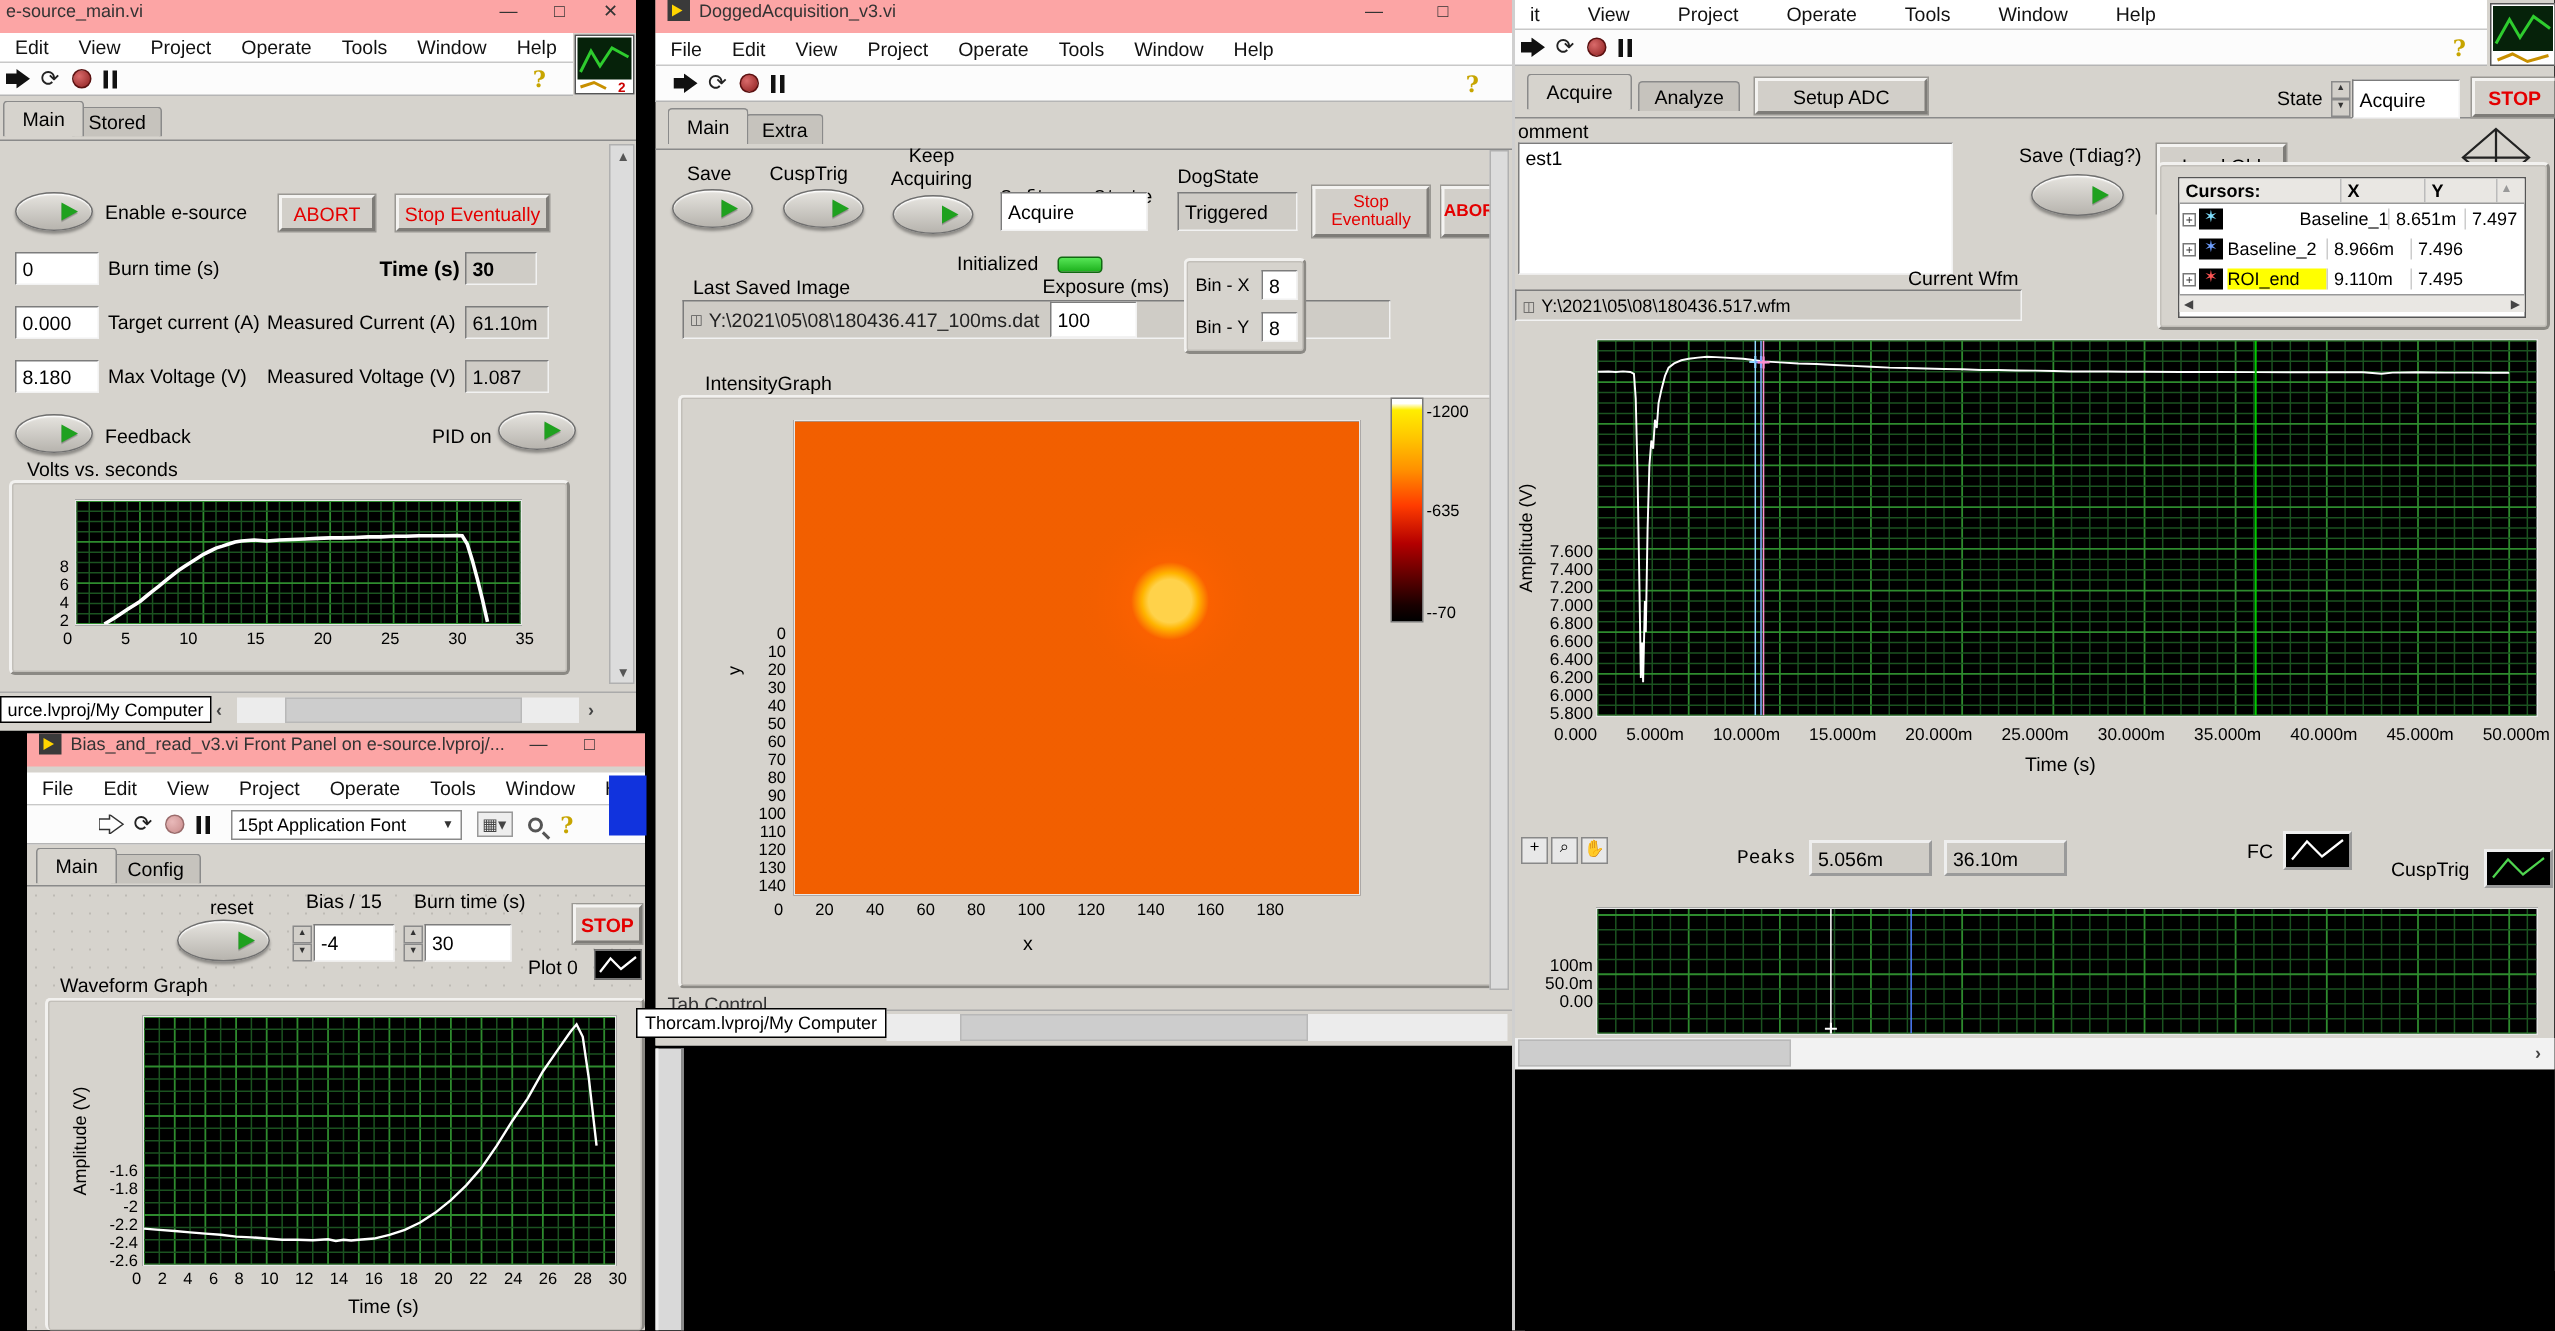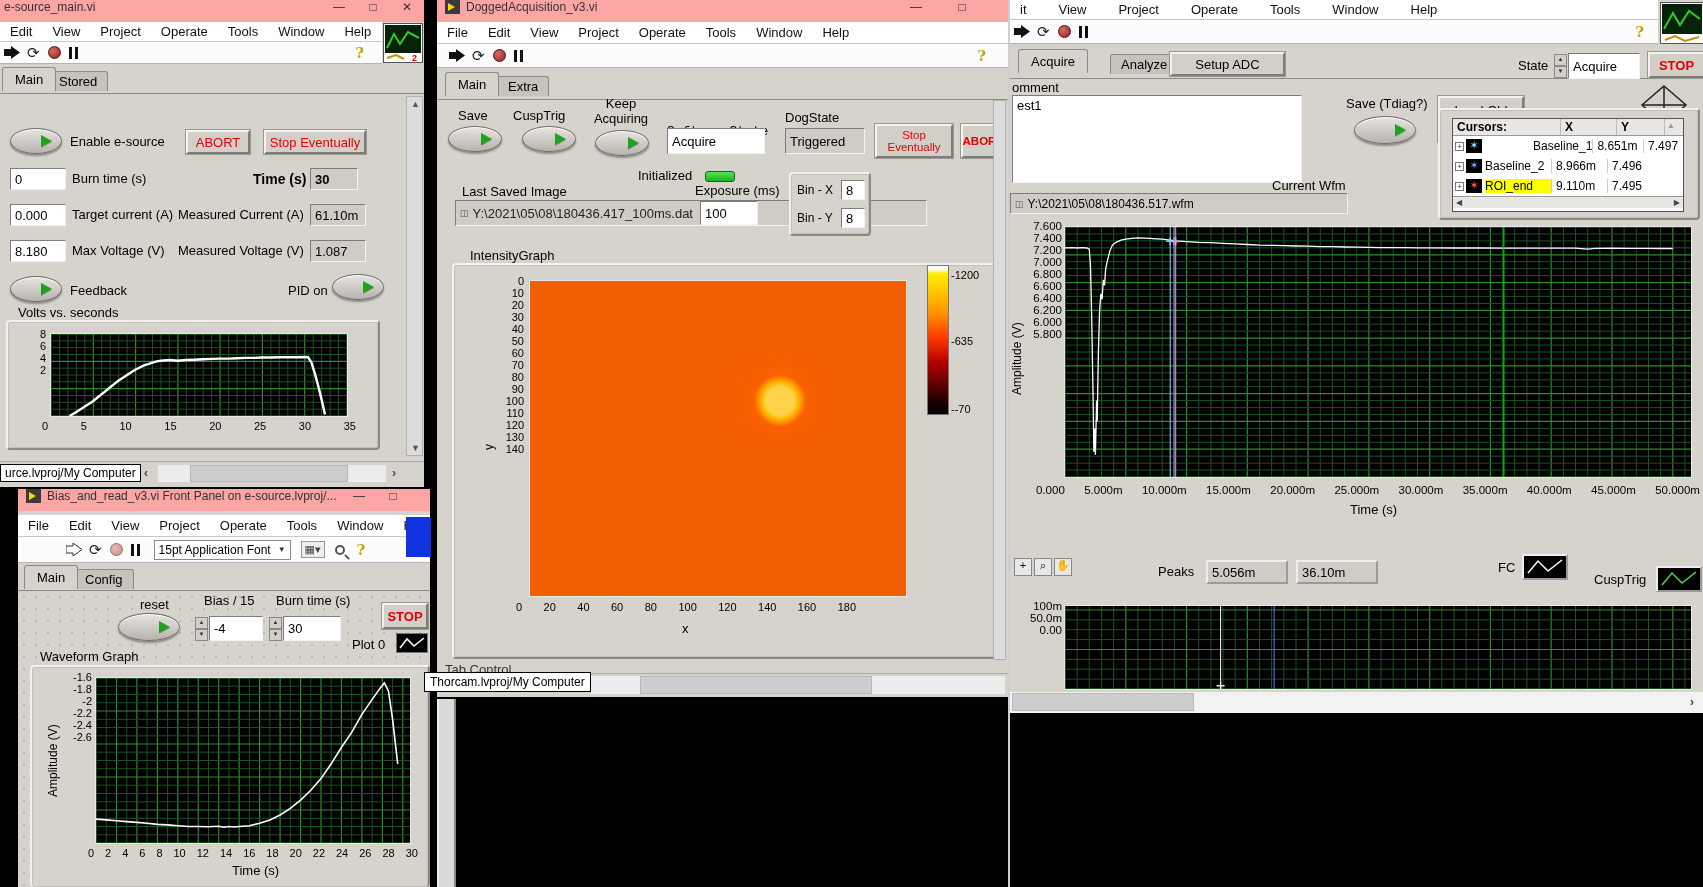--- a/index.html
+++ b/index.html
@@ -30,35 +30,35 @@
   .toggle { position:absolute; border-radius:50%; background:linear-gradient(180deg,#e6e4df 0%,#b7b4ae 100%); border:1px solid #6f6f6f; box-shadow:0 2px 2px rgba(0,0,0,.35), inset 0 1px 1px #fff; }
   .toggle:after { content:""; position:absolute; right:9px; top:50%; transform:translateY(-50%); border-left:11px solid #1fa11f; border-top:6px solid transparent; border-bottom:6px solid transparent; filter:drop-shadow(0 1px 0 rgba(0,0,0,.3)); }
   .btn { position:absolute; background:#d2cfc9; border-top:2px solid #f4f3f1; border-left:2px solid #f4f3f1; border-right:2px solid #7e7c78; border-bottom:2px solid #7e7c78; box-shadow:0 0 0 1px #9a9893; display:flex; align-items:center; justify-content:center; font-size:13px; text-align:center; }
   .btn.red { color:#e40000; }
   .field { position:absolute; background:#fff; border:1px solid; border-color:#7c7c7c #f2f2f2 #f2f2f2 #7c7c7c; font-size:13px; padding:2px 4px; display:flex; align-items:center; }
   .field.ind { background:#cfccc6; }
   .label { position:absolute; font-size:13px; white-space:nowrap; }
   .label.b { font-weight:bold; }
   .graphbox { position:absolute; background:#d6d3cd; border-top:2px solid #f2f1ef; border-left:2px solid #f2f1ef; border-right:2px solid #8b8984; border-bottom:2px solid #8b8984; border-radius:4px; box-shadow:inset 0 0 0 1px #c2bfb9; }
   .plot { position:absolute; background:#000; border:1px solid #e8e8e8; }
-  .yticks { position:absolute; display:flex; flex-direction:column; justify-content:flex-start; align-items:flex-end; font-size:11px; }
+  .yticks { position:absolute; display:flex; flex-direction:column; justify-content:flex-end; align-items:flex-end; font-size:11px; }
   .xticks { position:absolute; display:flex; justify-content:space-between; font-size:11px; }
   .ylab { position:absolute; transform:rotate(-90deg); transform-origin:left top; font-size:12px; white-space:nowrap; }
   .scrollv { position:absolute; background:#dcdcdc; border:1px solid #b0b0b0; font-size:9px; color:#555; }
   .scrollh-track { position:absolute; background:#ececec; }
   .scrollh-thumb { position:absolute; background:#cdcdcd; border:1px solid #b8b8b8; }
   .statusproj { position:absolute; background:#fff; border:1px solid #000; font-size:12px; padding:1px 4px; white-space:nowrap; }
   .arrowglyph { position:absolute; font-size:12px; color:#444; font-weight:bold; }
   .spin { position:absolute; width:13px; display:flex; flex-direction:column; }
   .spin span { flex:1; background:#d2cfc9; border:1px solid #8a8a8a; font-size:6px; line-height:9px; text-align:center; color:#333; }
   .led { position:absolute; background:linear-gradient(180deg,#56e556,#1db11d); border:1px solid #116811; border-radius:3px; }
   .legend-icon { position:absolute; background:#000; border:1px solid #777; display:flex; align-items:center; justify-content:center; }
   .mag { position:relative; width:10px; height:10px; border:2px solid #555; border-radius:50%; margin-left:10px; }
   .mag:after { content:""; position:absolute; width:6px; height:2px; background:#555; transform:rotate(45deg); left:7px; top:9px; }
-  .fontbox { background:#fff; border:1px solid #8a8a8a; font-size:12px; display:flex; align-items:center; padding:0 4px; gap:7px; margin-left:14px; height:20px; }
+  .fontbox { background:#fff; border:1px solid #8a8a8a; font-size:12px; display:flex; align-items:center; padding:0 4px; gap:24px; margin-left:14px; height:20px; }
   .dotpanel { background-image:radial-gradient(#bdbab4 1px, transparent 1px); background-size:12px 12px; }
   .ctable { position:absolute; background:#fff; border:1px solid #555; font-size:12px; }
   .ctable .hrow { display:flex; font-weight:bold; background:#e9e7e3; border-bottom:1px solid #999; }
   .ctable .cell { padding:1px 4px; border-right:1px solid #bbb; overflow:hidden; white-space:nowrap; }
   .ctable .drow { display:flex; align-items:center; height:20px; }
   .expand { width:9px; height:9px; border:1px solid #777; font-size:8px; line-height:7px; text-align:center; margin:0 2px; color:#333; flex:none; }
   .curicon { width:16px; height:14px; background:#000; color:#fff; font-size:11px; line-height:13px; text-align:center; margin-right:3px; flex:none; }
   .tooltip { position:absolute; background:#fff; border:1px solid #000; font-size:12px; padding:2px 5px; white-space:nowrap; z-index:50; }
 </style>
 </head>
@@ -529,21 +529,21 @@
   <div class="vibadge" style="left:650px;top:2px;width:44px;height:42px;">
     <svg width="42" height="40">
         <rect x="1" y="1" width="40" height="30" fill="#06220a"></rect>
         <polyline points="3,26 12,10 19,22 28,8 39,16" stroke="#2ecc2e" stroke-width="2" fill="none"></polyline>
         <rect x="1" y="32" width="40" height="7" fill="#fff"></rect>
         <polyline points="4,37 14,33 24,38 38,34" stroke="#c89000" stroke-width="2" fill="none"></polyline>
       </svg>
   </div>
   <div class="tabrow" style="left:0;top:44px;width:695px;height:36px;">
     <span class="tab active" style="left:8px;top:5px;">Acquire</span>
-    <span class="tab" style="left:100px;top:10px;">Analyze</span>
+    <span class="tab" style="left:82px;top:10px;">Analyze</span>
     <span class="tabline" style="left:0;top:34px;width:695px;"></span>
   </div>
   <div class="btn" style="left:160px;top:52px;width:115px;height:24px;">Setup ADC</div>
   <span class="label" style="left:508px;top:58px;">State</span>
   <div class="spin" style="left:544px;top:54px;height:24px;">
       <span>▲</span>
       <span>▼</span>
     </div>
   <div class="field" style="left:558px;top:53px;width:72px;height:26px;">Acquire</div>
   <div class="btn red" style="left:638px;top:52px;width:57px;height:26px;font-weight:bold;">STOP</div>
@@ -734,21 +734,21 @@
       <span>45.000m</span>
       <span>50.000m</span>
     </div>
   <span class="label" style="left:340px;top:502px;">Time (s)</span>
 
   <div class="abs" style="left:4px;top:558px;display:flex;gap:2px;">
     <span style="width:18px;height:18px;border:1px solid #888;background:#e8e8e8;font-size:11px;text-align:center;">+</span>
     <span style="width:18px;height:18px;border:1px solid #888;background:#e8e8e8;font-size:11px;text-align:center;">⌕</span>
     <span style="width:18px;height:18px;border:1px solid #888;background:#e8e8e8;font-size:11px;text-align:center;">✋</span>
   </div>
-  <span class="label" style="left:148px;top:564px;">Peaks</span>
+  <span class="label" style="left:148px;top:564px;font-family:Liberation Mono, monospace;">Peaks</span>
   <div class="field ind" style="left:196px;top:560px;width:82px;height:24px;border:2px outset #eee;">5.056m</div>
   <div class="field ind" style="left:286px;top:560px;width:82px;height:24px;border:2px outset #eee;">36.10m</div>
   <span class="label" style="left:488px;top:560px;">FC</span>
   <div class="legend-icon" style="left:512px;top:554px;width:46px;height:26px;border:2px outset #eee;">
     <svg width="40" height="20">
         <polyline points="3,16 13,4 23,14 37,3" stroke="#fff" stroke-width="1.5" fill="none"></polyline>
       </svg>
   </div>
   <span class="label" style="left:584px;top:572px;">CuspTrig</span>
   <div class="legend-icon" style="left:646px;top:566px;width:46px;height:26px;border:2px outset #eee;">

